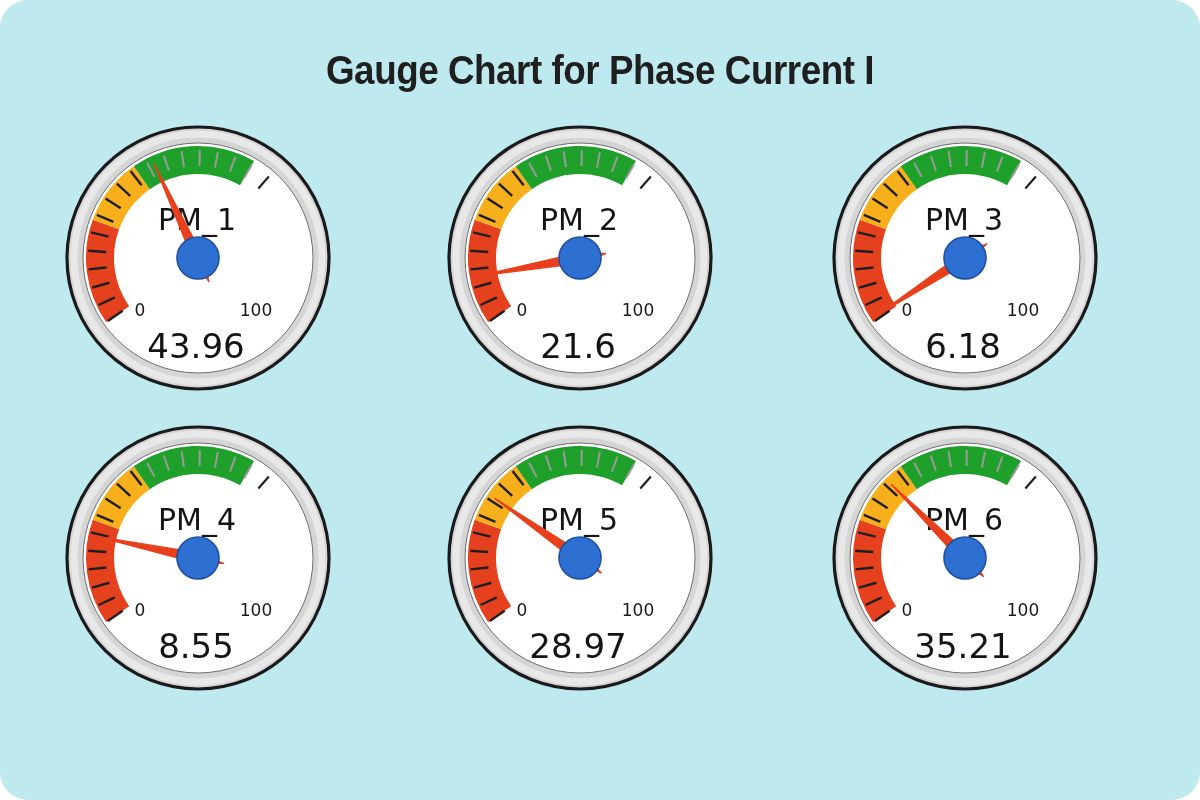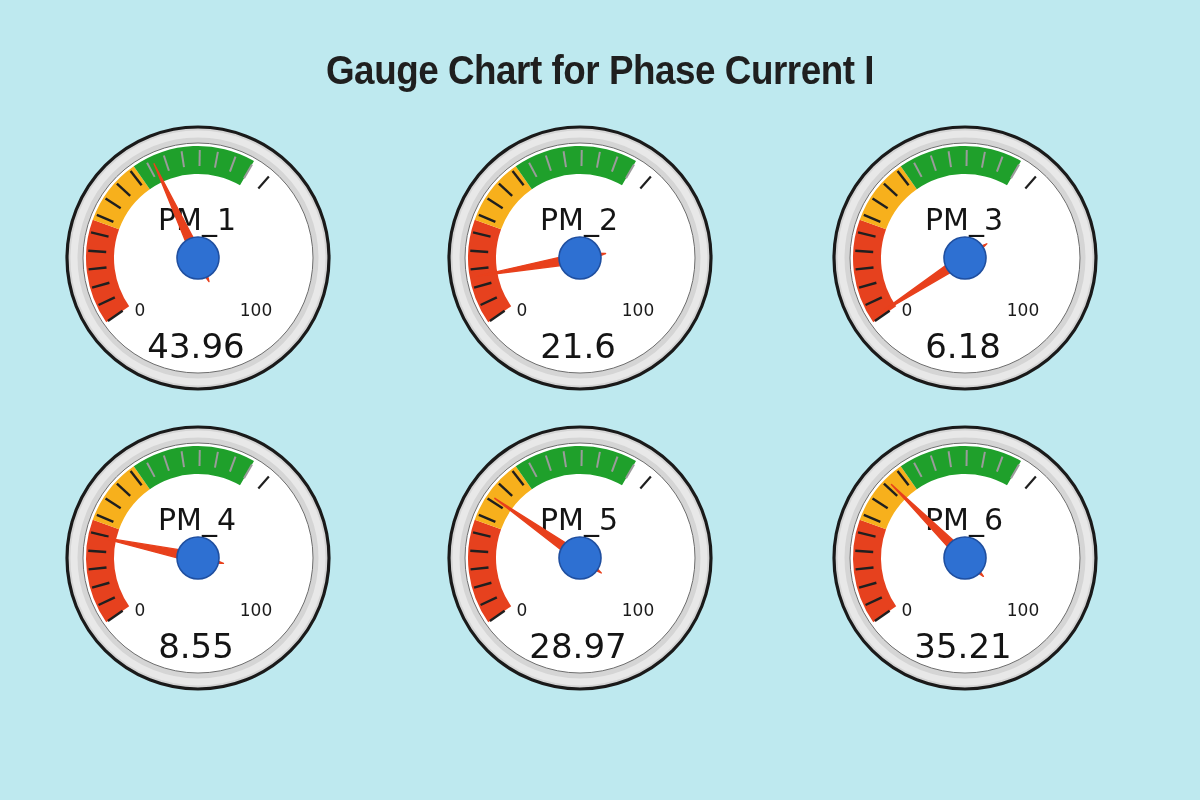--- a/index.html
+++ b/index.html
@@ -11,20 +11,21 @@
     width: 1200px;
     height: 800px;
     overflow: hidden;
     font-family: "DejaVu Sans", "Liberation Sans", sans-serif;
   }
   #canvas {
     position: relative;
     width: 1200px;
     height: 800px;
     background: #bee9ef;
+    border-radius: 28px;
   }
   #chart-title {
     position: absolute;
     top: 48px;
     left: 0;
     width: 1200px;
     text-align: center;
     font-family: "Liberation Sans", "DejaVu Sans", sans-serif;
     font-weight: bold;
     font-size: 40px;

